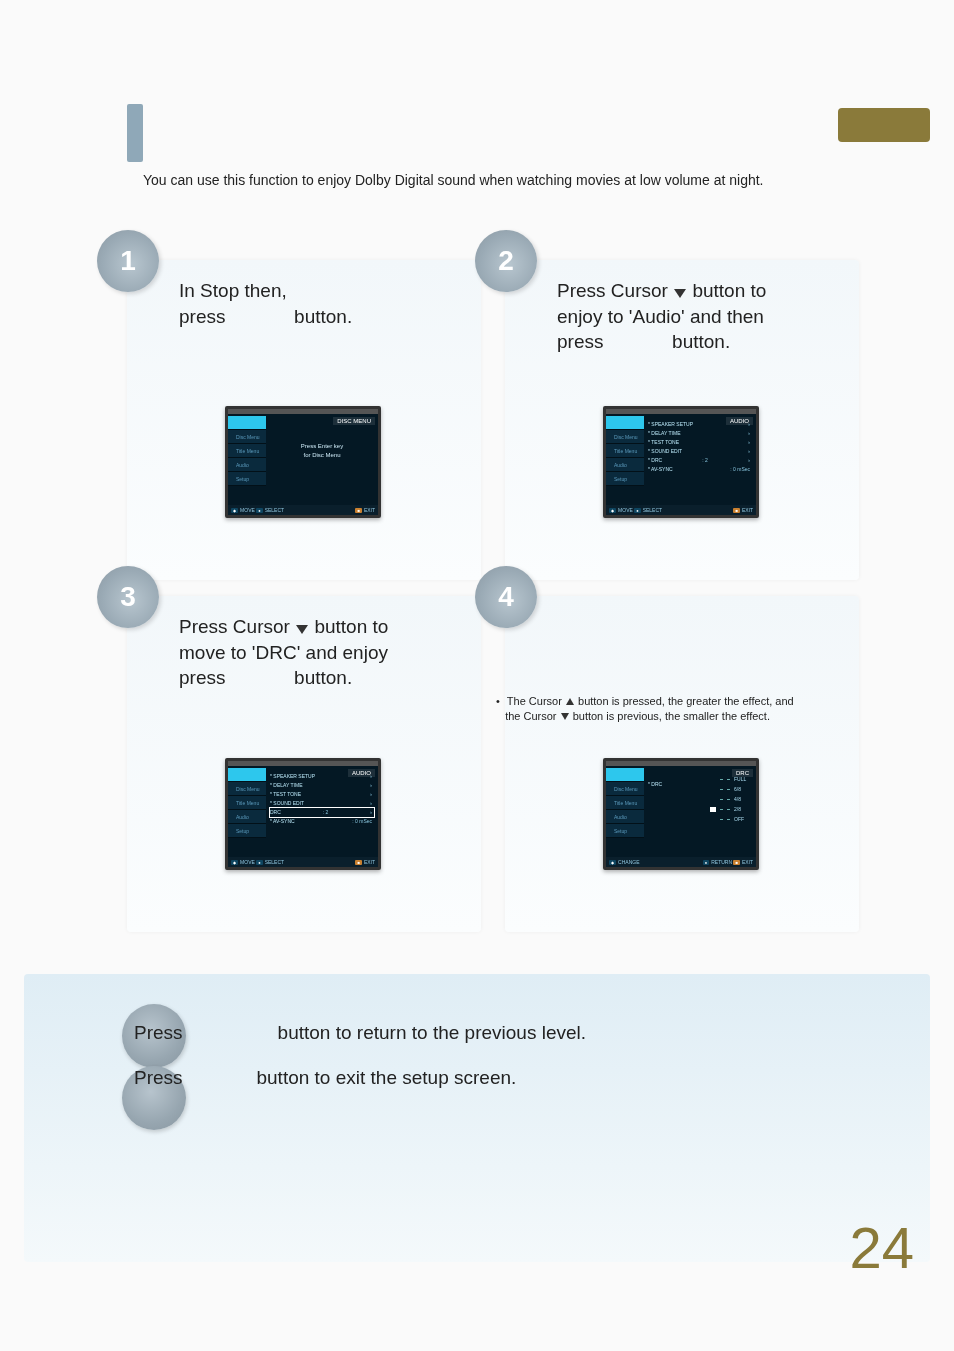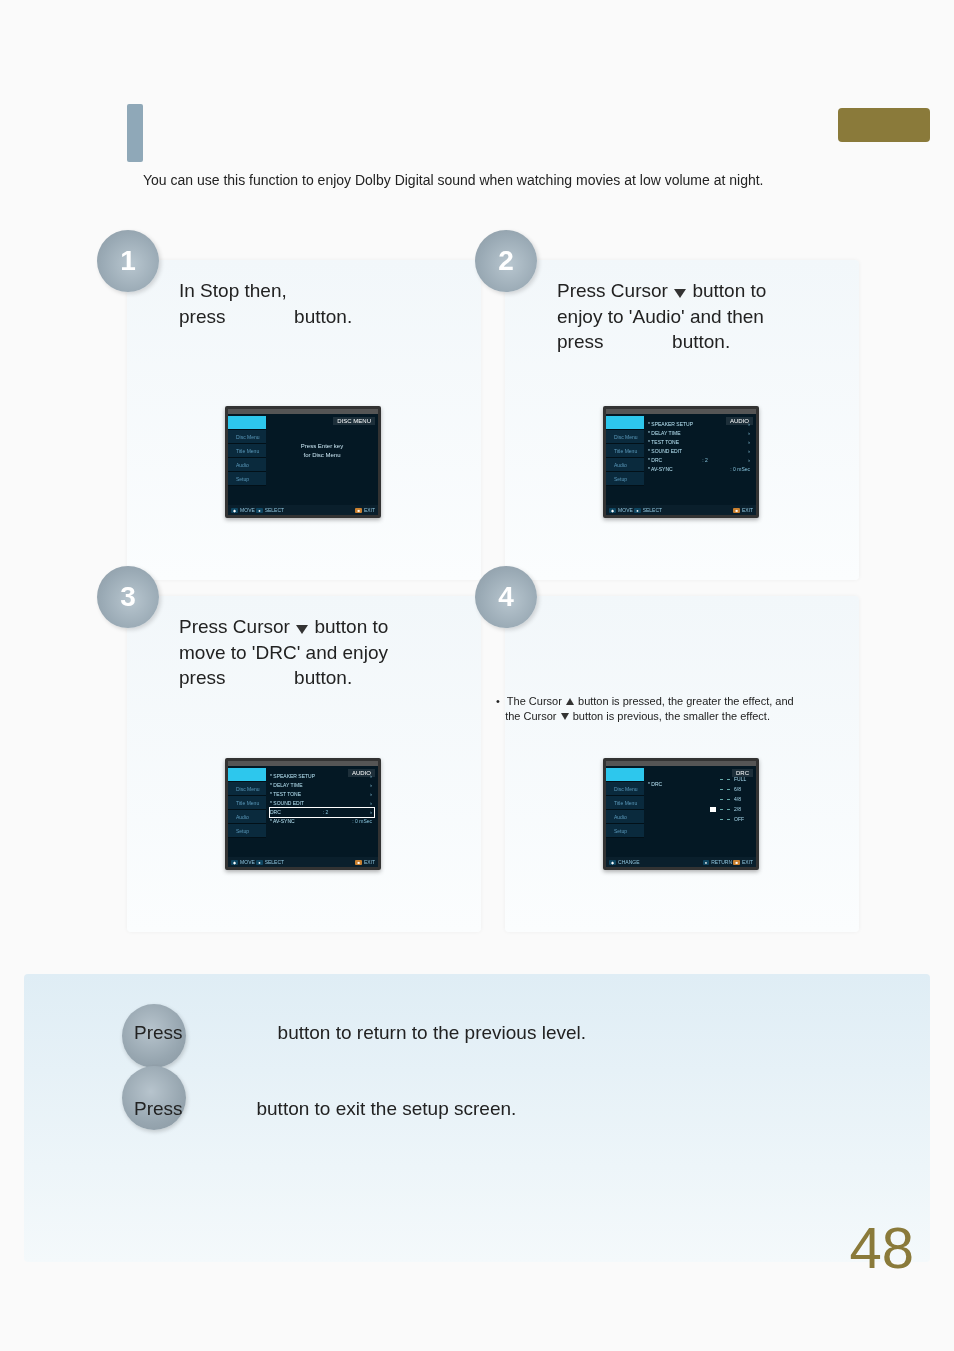--- a/index.html
+++ b/index.html
@@ -288,20 +288,20 @@
 </div>
 
 <div class="bottom-block">
   <div class="circle" style="left:98px; top:30px;"></div>
   <div class="bot-line" style="left:110px; top:48px;">
     <span>Press</span>
     &nbsp;&nbsp;&nbsp;&nbsp;&nbsp;&nbsp;&nbsp;&nbsp;&nbsp;&nbsp;&nbsp;&nbsp;&nbsp;&nbsp;&nbsp;&nbsp;
     <span>button to return to the previous level.</span>
   </div>
   <div class="circle" style="left:98px; top:92px;"></div>
-  <div class="bot-line" style="left:110px; top:124px;">
+  <div class="bot-line" style="left:110px; top:93px;">
     <span>Press</span>
     &nbsp;&nbsp;&nbsp;&nbsp;&nbsp;&nbsp;&nbsp;&nbsp;&nbsp;&nbsp;&nbsp;&nbsp;
     <span>button to exit the setup screen.</span>
   </div>
 </div>
 
-<div class="page-num">48</div>
+<div class="page-num">24</div>
 
 </body></html>

